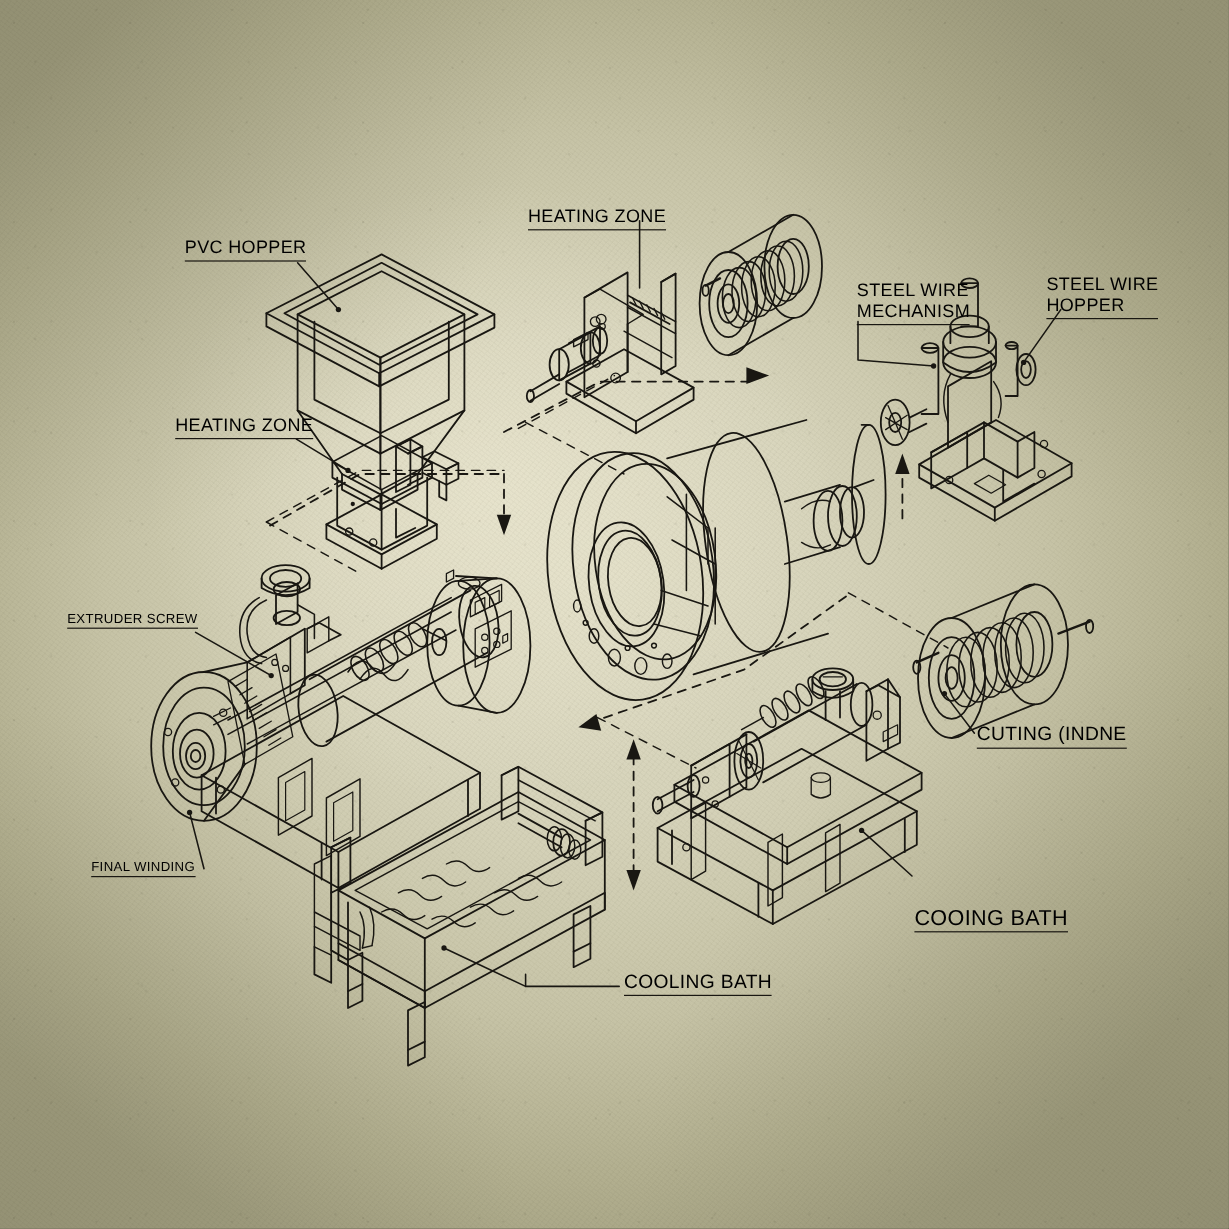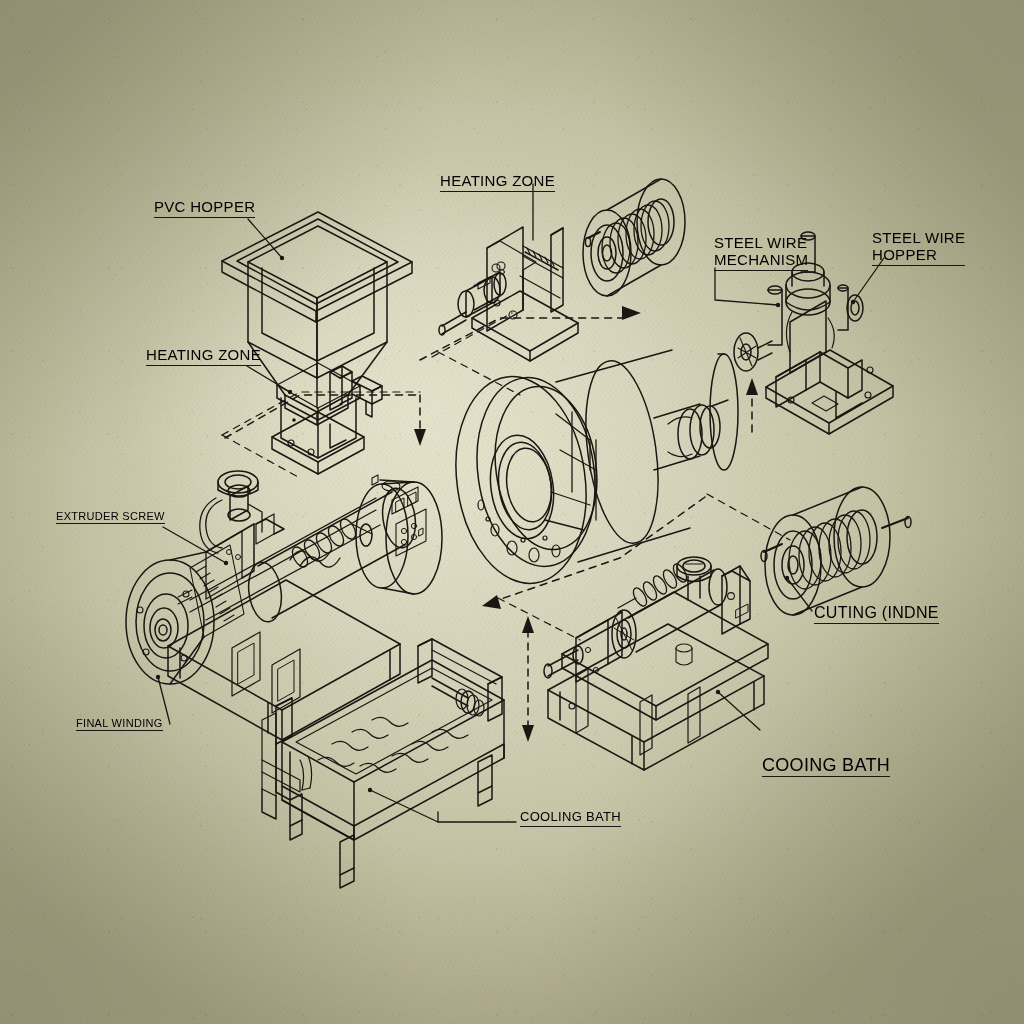--- a/index.html
+++ b/index.html
@@ -615,16 +615,16 @@
   </div>
 
   <div class="label" style="left:814px;top:604px;font-size:16px;">
     <span class="ltxt lbl-ul">CUTING (INDNE</span>
   </div>
 
   <div class="label" style="left:762px;top:719px;font-size:18px;margin-top:36px;">
     <span class="ltxt lbl-ul">COOING BATH</span>
   </div>
 
-  <div class="label" style="left:520px;top:810px;font-size:13px;text-align:right;">
+  <div class="label" style="left:520px;top:810px;font-size:16px;text-align:right;">
     <span class="ltxt lbl-ul">COOLING BATH</span>
   </div>
 </div>
 
 </body></html>

